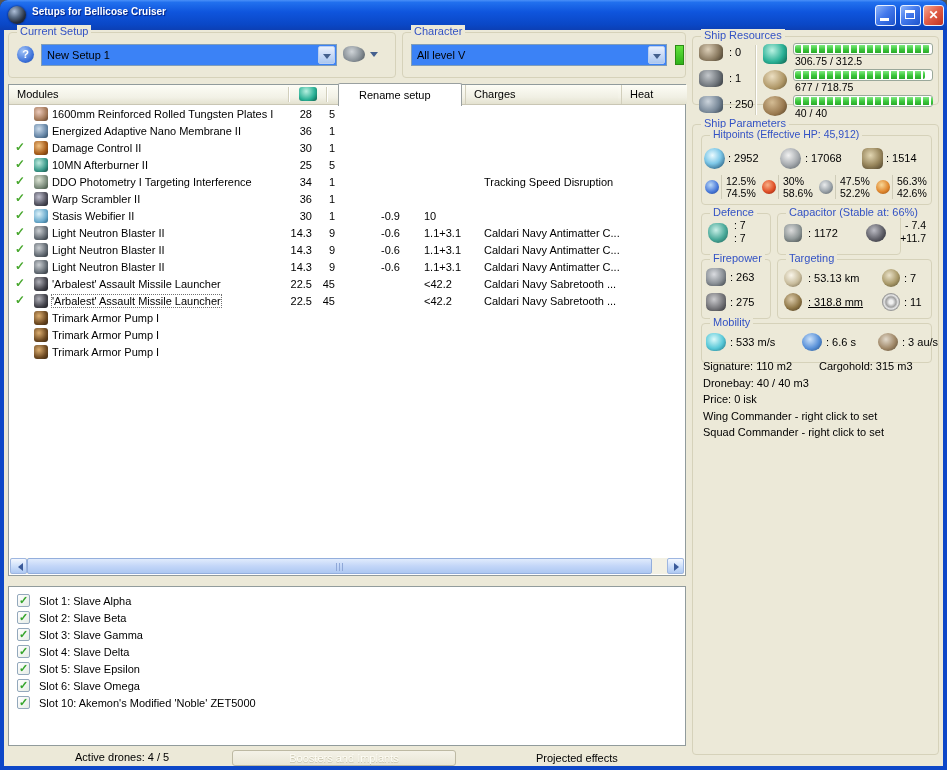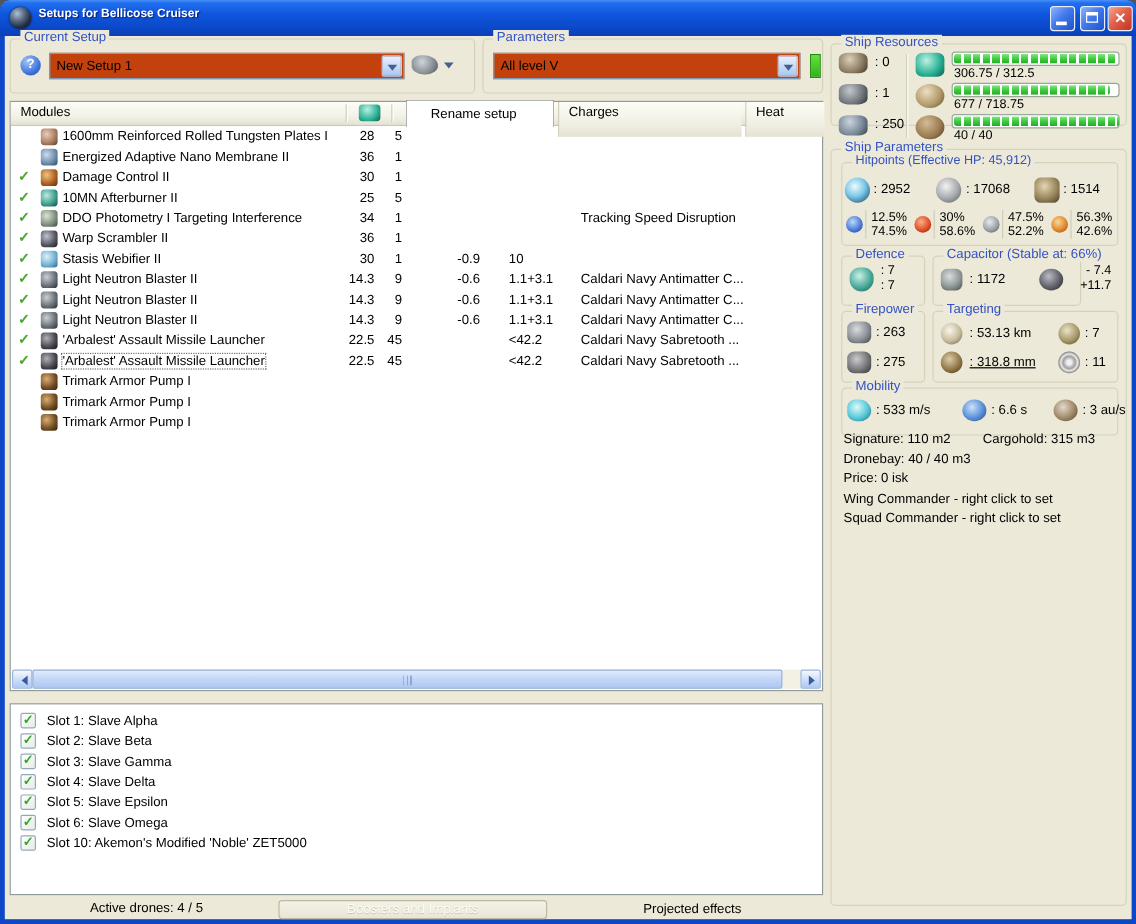--- a/index.html
+++ b/index.html
@@ -20,40 +20,40 @@
   .btn-max{right:26px;background:linear-gradient(135deg,#8db4fa 0%,#4379ec 45%,#1d54cc 100%);}
   .btn-close{right:3px;background:linear-gradient(135deg,#f4a892 0%,#e2604a 45%,#c03222 100%);}
   .glyph-min{position:absolute;left:4px;bottom:4px;width:9px;height:3px;background:#fff;}
   .glyph-max{position:absolute;left:4px;top:4px;width:10px;height:9px;border:1px solid #fff;border-top-width:3px;box-sizing:border-box;}
   .glyph-close{position:absolute;width:100%;text-align:center;top:2px;color:#fff;font-weight:bold;font-size:12px;}
   
   .wbody{position:absolute;left:4px;top:30px;width:939px;height:736px;background:#ECE9D8;}
   .groupbox{position:absolute;border:1px solid #D6D2BA;border-radius:4px;box-sizing:border-box;}
   .gb-label{position:absolute;top:-8px;left:8px;background:#ECE9D8;padding:0 3px;color:#3352c4;white-space:nowrap;}
   
-  .combo{position:absolute;height:22px;background:#c2410c;border:1px solid #7F9DB9;box-sizing:border-box;}
+  .combo{position:absolute;height:22px;background:#3b82f6;border:1px solid #7F9DB9;box-sizing:border-box;}
   .combo-text{position:absolute;left:5px;top:4px;white-space:nowrap;}
   .combo-btn{position:absolute;right:1px;top:1px;width:17px;height:18px;border:1px solid #B9CEF0;border-radius:2px;
     background:linear-gradient(180deg,#E9F0FC 0%,#CDDDF8 45%,#ABC7F0 100%);box-sizing:border-box;}
   .arrow-down{position:absolute;left:4px;top:7px;width:0;height:0;border:4px solid transparent;border-top:5px solid #44608e;}
   .help-icon{position:absolute;width:17px;height:17px;border-radius:50%;color:#fff;font-weight:bold;text-align:center;line-height:17px;
     background:radial-gradient(circle at 35% 30%,#a2c4f8,#3a6fd8 65%,#27509f);}
   .shipmenu{position:absolute;width:38px;height:22px;}
   .ship-glyph{position:absolute;left:0;top:2px;width:22px;height:16px;border-radius:40% 60% 50% 50%;
     background:radial-gradient(circle at 40% 35%,#cfd4d8,#8a9298 55%,#4a5258);}
   .status-bar-green{position:absolute;width:9px;height:20px;background:linear-gradient(180deg,#62e23c,#2fb21a);border:1px solid #2a8a14;box-sizing:border-box;}
   
   .modpanel{position:absolute;left:4px;top:54px;width:678px;height:492px;background:#fff;border:1px solid #919B9C;box-sizing:border-box;}
   .lv-header{position:absolute;left:0;top:0;width:100%;height:20px;
     background:linear-gradient(180deg,#FDFDF6 0%,#F2F1E6 65%,#E4E2D0 100%);border-bottom:1px solid #C9C6B4;box-sizing:border-box;}
   .lvh-text{position:absolute;top:3px;white-space:nowrap;}
   .lvh-sep{position:absolute;top:2px;width:1px;height:15px;background:#D2CFBC;box-shadow:1px 0 0 #fff;}
   .hdr-cpu-icon{position:absolute;left:290px;top:2px;width:18px;height:14px;border-radius:3px;
     background:radial-gradient(circle at 40% 30%,#b8f0e0,#2ab095 60%,#0c5c48);}
-  .tab{position:absolute;top:0;height:29px;box-sizing:border-box;padding:3px 0 0 8px;
+  .tab{position:absolute;top:0;height:19px;box-sizing:border-box;padding:3px 0 0 8px;
     background:linear-gradient(180deg,#FDFDF6 0%,#F0EFE3 65%,#E4E2D0 100%);border-left:1px solid #D2CFBC;cursor:default;white-space:nowrap;}
   .tab.active{top:-2px;height:23px;background:#fff;border:1px solid #9aa0a0;border-bottom:none;border-radius:2px 2px 0 0;
     padding-top:5px;padding-left:20px;z-index:3;}
   .mrows{position:absolute;left:1px;top:21px;right:1px;bottom:18px;overflow:hidden;}
   .mrow{position:absolute;left:0;width:100%;height:17px;}
   .mrow span{position:absolute;top:2px;white-space:nowrap;}
   .mcheck{left:5px;top:0px !important;color:#49a82f;font-weight:bold;font-size:12px;}
   .micon{left:24px;top:1px !important;width:14px;height:14px;border-radius:3px;}
   .mname{left:42px;}
   .mname.sel{outline:1px dotted #707070;}
@@ -165,21 +165,21 @@
             <span class="arrow-down"></span>
           </span>
       </div>
       <div class="shipmenu" style="left:334px;top:11px;">
         <span class="ship-glyph"></span>
         <span class="arrow-down" style="left:27px;top:8px;"></span>
       </div>
     </div>
 
     <div class="groupbox" style="left:398px;top:2px;width:284px;height:46px;">
-      <span class="gb-label">Parameters</span>
+      <span class="gb-label">Character</span>
       <div class="combo" style="left:8px;top:11px;width:256px;">
         <span class="combo-text">All level V</span>
         <span class="combo-btn">
             <span class="arrow-down"></span>
           </span>
       </div>
       <div class="status-bar-green" style="left:272px;top:12px;"></div>
     </div>
 
     <div class="modpanel">

